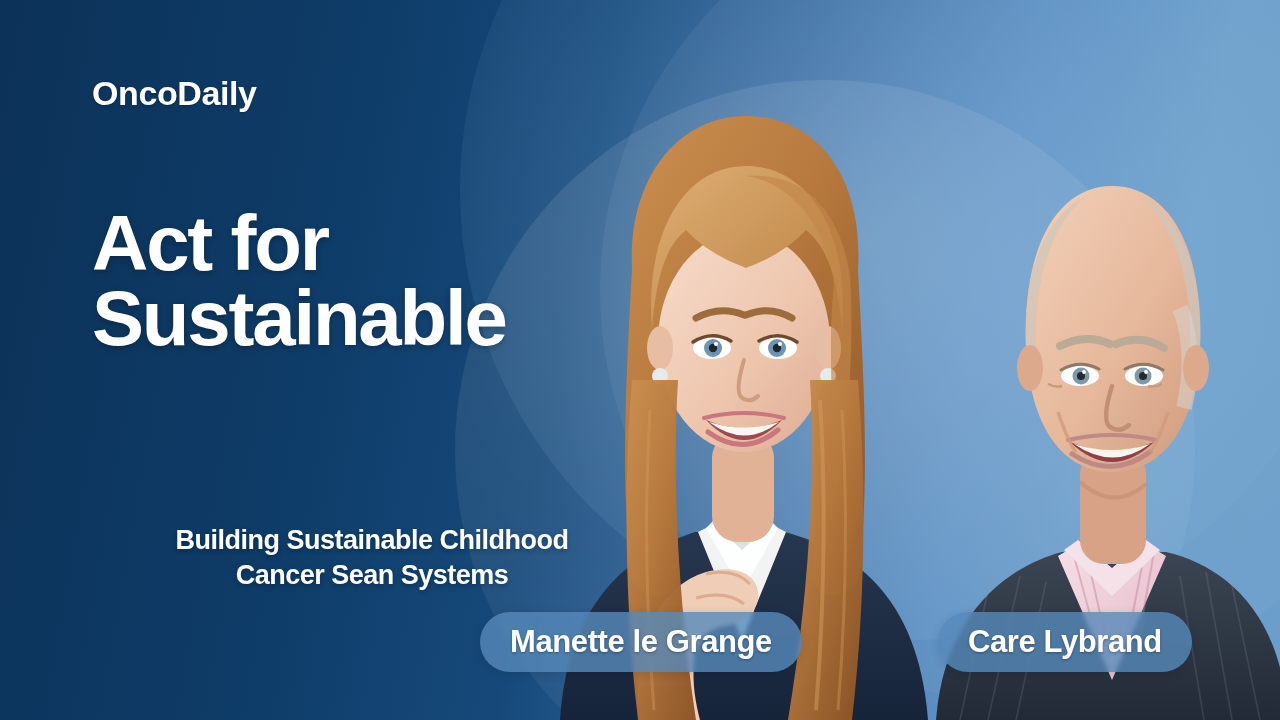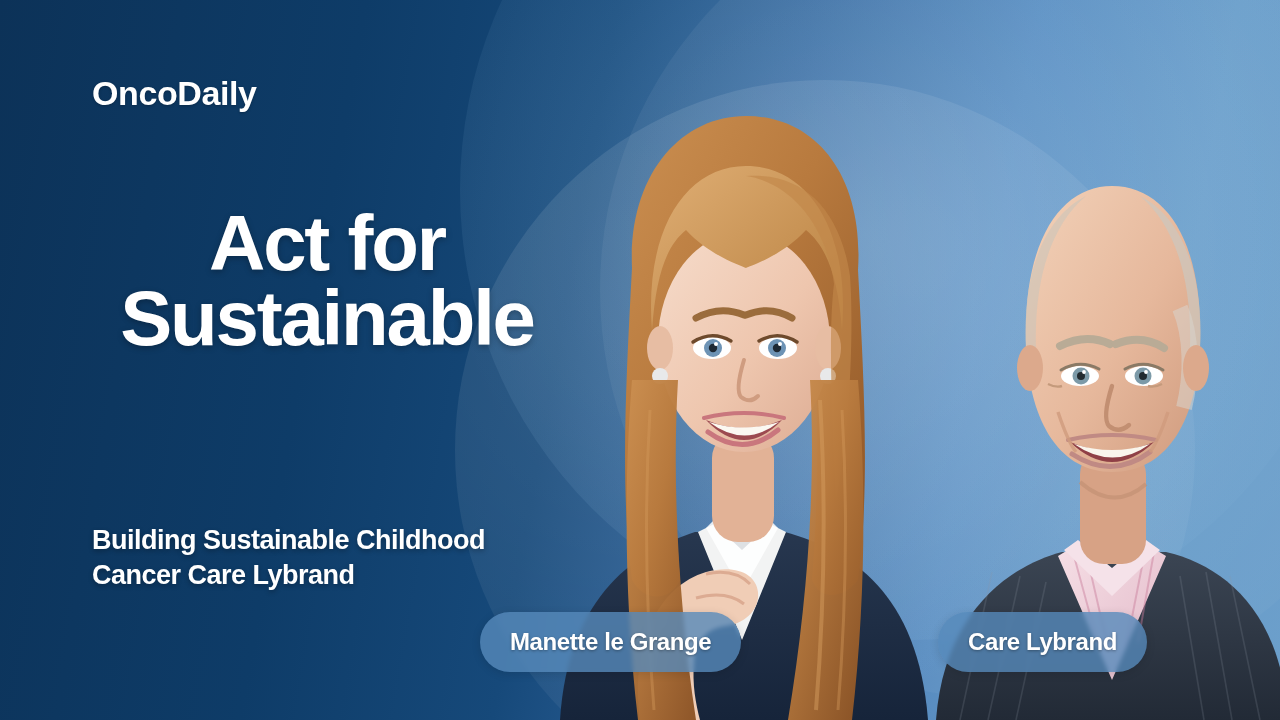--- a/index.html
+++ b/index.html
@@ -38,47 +38,47 @@
 
   
   .brand{
     position:absolute; left:92px; top:74px;
     font-size:34px; font-weight:bold; color:#ffffff; letter-spacing:-.4px;
     text-shadow:0 1px 3px rgba(0,0,0,.25);
   }
   .headline{
     position:absolute; left:92px; top:206px; width:470px;
     font-size:78px; line-height:.96; font-weight:bold; color:#ffffff;
-    letter-spacing:-2.2px; text-shadow:0 2px 6px rgba(0,0,0,.28);text-align:center;
+    letter-spacing:-2.2px; text-shadow:0 2px 6px rgba(0,0,0,.28);
   }
   .headline span{ display:block; }
   .subtitle{
     position:absolute; left:92px; top:523px; width:560px;
     font-size:27px; line-height:1.28; font-weight:bold; color:#ffffff;
     letter-spacing:-.5px; text-shadow:0 2px 5px rgba(0,0,0,.3);
   }
-  .subtitle span{ display:block; }
+  .subtitle span{ display:block;text-align:center; }
 
   
   .portrait{ position:absolute; bottom:0; }
 
   
   #p-woman{ left:520px; width:440px; height:640px; }
   #p-man{ left:930px; width:360px; height:600px; }
 
   
   .pill{
     position:absolute; height:60px; border-radius:30px;
     background:rgba(86,137,186,.80);
     display:flex; align-items:center; justify-content:center;
     padding:0 30px; backdrop-filter:blur(2px);
     box-shadow:0 2px 10px rgba(0,0,0,.12);
   }
   .pill span{
-    font-size:24px; font-weight:bold; color:#ffffff; letter-spacing:-.4px;
+    font-size:31px; font-weight:bold; color:#ffffff; letter-spacing:-.4px;
     white-space:nowrap; text-shadow:0 1px 3px rgba(0,0,0,.35);
   }
   #pill-0{ left:480px; top:612px; }
   #pill-1{ left:938px; top:612px; }
 </style>
 </head>
 <body>
 
 <div id="stage">
 
@@ -250,21 +250,21 @@
 
   <div class="brand">OncoDaily</div>
 
   <div class="headline">
     <span>Act for</span>
     <span>Sustainable</span>
   </div>
 
   <div class="subtitle">
     <span>Building Sustainable Childhood</span>
-    <span>Cancer Care Lybrand</span>
+    <span>Cancer Sean Systems</span>
   </div>
 
   <div class="pill" id="pill-0">
     <span>Manette le Grange</span>
   </div>
   <div class="pill" id="pill-1">
     <span>Care Lybrand</span>
   </div>
 
 </div>

